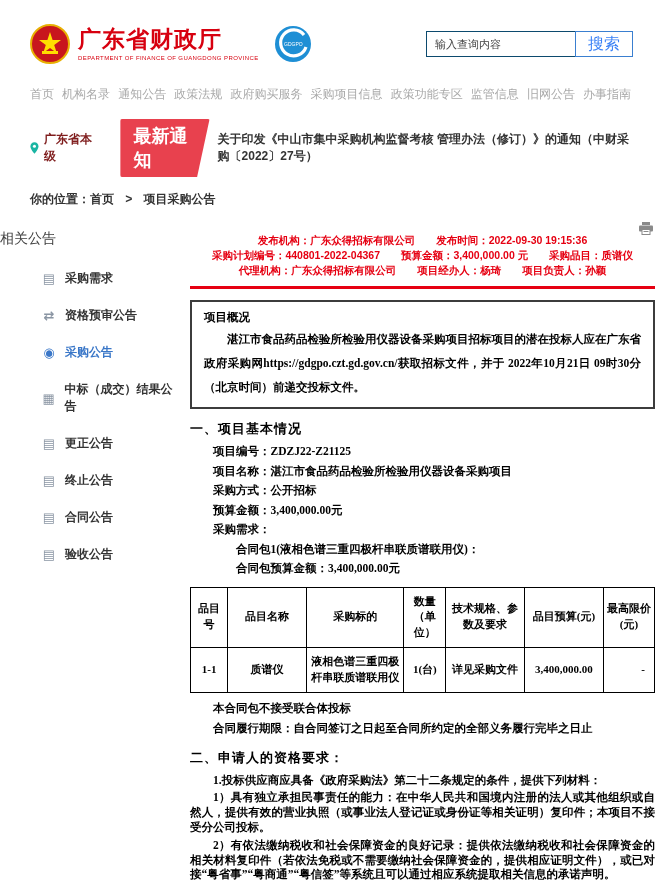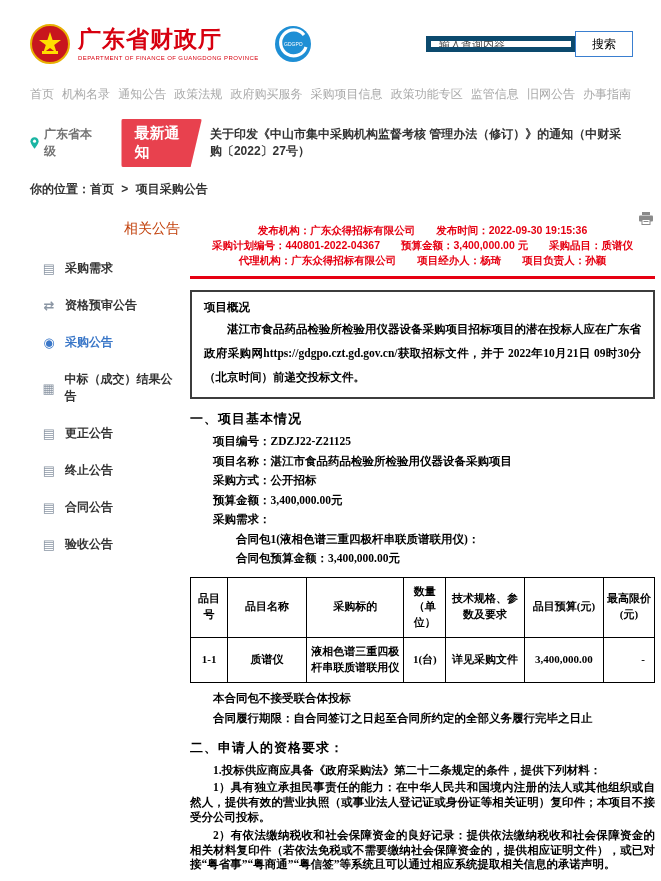--- a/index.html
+++ b/index.html
@@ -10,44 +10,44 @@
   .header { display:flex; align-items:center; padding:24px 28px 14px 30px; }
   .emblem { width:40px; height:40px; flex:0 0 40px; }
   .org { margin-left:8px; }
   .org-name { color:#d7000f; font-size:23px; font-weight:bold; font-family:"Liberation Serif","DejaVu Serif",serif; letter-spacing:1px; line-height:1.1; }
   .org-sub { color:#d7000f; font-size:6px; letter-spacing:.4px; margin-top:2px; }
   .gdgpo { margin-left:16px; width:36px; height:36px; flex:0 0 36px; }
   .site { margin-left:8px; }
   .site-title { color:#1472c4; font-size:16.5px; font-weight:bold; line-height:1.15; }
   .site-sub { color:#1472c4; font-size:12.5px; font-weight:bold; margin-top:2px; }
   .search { margin-left:auto; display:flex; align-items:center; }
-  .search input { width:150px; height:16px; border:5px solid #0c4a6e; padding:0 8px; font-size:11px; color:#333; outline:none; }
+  .search input { width:150px; height:26px; border:1px solid #0c4a6e; padding:0 8px; font-size:11px; color:#333; outline:none; }
   .search input::placeholder { color:#444; }
-  .search button { height:26px; width:58px; border:1px solid #3a7fd0; background:#fff; color:#000000; font-size:12px; margin-left:-1px; cursor:pointer; }
+  .search button { height:26px; width:58px; border:1px solid #3a7fd0; background:#fff; color:#3b82f6; font-size:16px; margin-left:-1px; cursor:pointer; }
 
   
   .navbar { display:flex; justify-content:space-between; padding:8px 30px 6px; }
   .nav-item { color:#a9a9a9; font-size:12px; cursor:pointer; white-space:nowrap; }
 
   
   .notice-row { display:flex; align-items:center; padding:10px 30px 2px; }
   .pin { width:11px; height:14px; }
-  .region { margin-left:5px; font-size:12px; font-weight:bold; color:#737373; }
-  .badge { margin-left:28px; background:#e8414e; color:#fff; padding:5px 18px 5px 13px; font-size:15px; font-weight:bold; clip-path:polygon(0 0,100% 0,86% 100%,0 100%); border-radius:2px; cursor:pointer; }
+  .region { margin-left:5px; font-size:12px; font-weight:bold; color:#7f1d1d; }
+  .badge { margin-left:28px; background:#e8414e; color:#fff; padding:5px 18px 5px 13px; font-size:18px; font-weight:bold; clip-path:polygon(0 0,100% 0,86% 100%,0 100%); border-radius:2px; cursor:pointer; }
   .notice-link { margin-left:8px; font-size:12px; font-weight:bold; color:#333; text-decoration:none; cursor:pointer; }
 
   
-  .breadcrumb { padding:12px 30px 4px; font-size:12px; font-weight:bold; color:#333; }
+  .breadcrumb { padding:12px 30px 4px; font-size:12px; font-weight:bold; color:#333;font-family:Liberation Mono, monospace; }
   .breadcrumb a { color:#333; text-decoration:none; cursor:pointer; }
   .breadcrumb .sep { margin:0 4px; }
 
   
   .content { display:flex; align-items:flex-start; }
   .sidebar { width:180px; flex:0 0 180px; padding-top:8px; }
-  .sidebar-title { text-align:right; color:#c2410c; font-size:14px; padding:10px 0 12px; }
+  .sidebar-title { text-align:left; color:#404040; font-size:14px; padding:10px 0 12px; }
   .side-item { display:flex; align-items:center; gap:9px; padding:10px 0 10px 42px; font-size:12px; font-weight:bold; color:#333; cursor:pointer; }
   .side-item .icn { color:#8a95a3; font-size:13px; line-height:1; width:14px; text-align:center; }
   .side-item.active { color:#3a77c8; }
   .side-item.active .icn { color:#3a77c8; }
 
   
   .main { flex:1; padding:0 6px 0 10px; font-family:"Liberation Serif","DejaVu Serif",serif; color:#000; }
   .title-row { position:relative; padding:10px 26px 2px 2px; }
   .doc-title { color:#e60012; font-size:11.5px; font-weight:bold; font-family:"Liberation Sans","DejaVu Sans",sans-serif; margin:0; white-space:nowrap; }
   .print-btn { position:absolute; right:2px; top:9px; cursor:pointer; }

